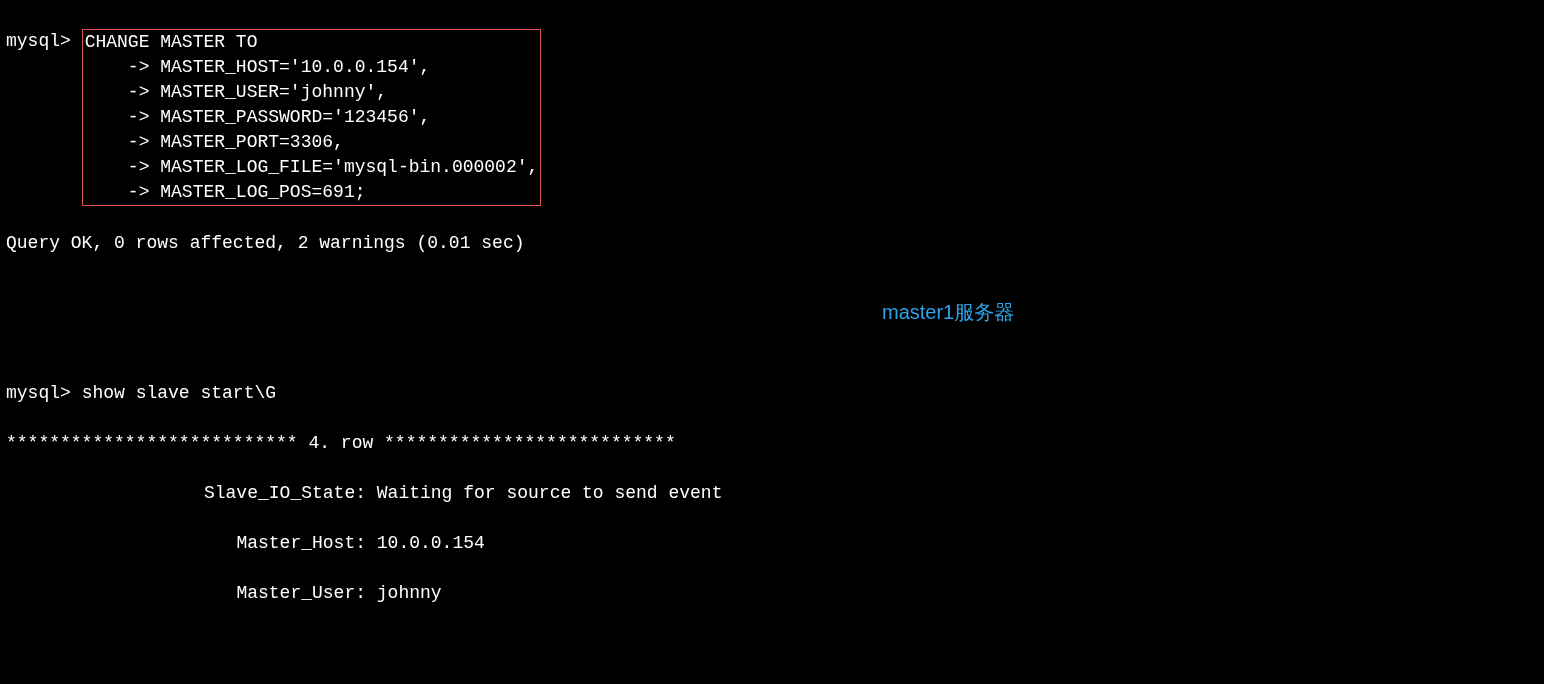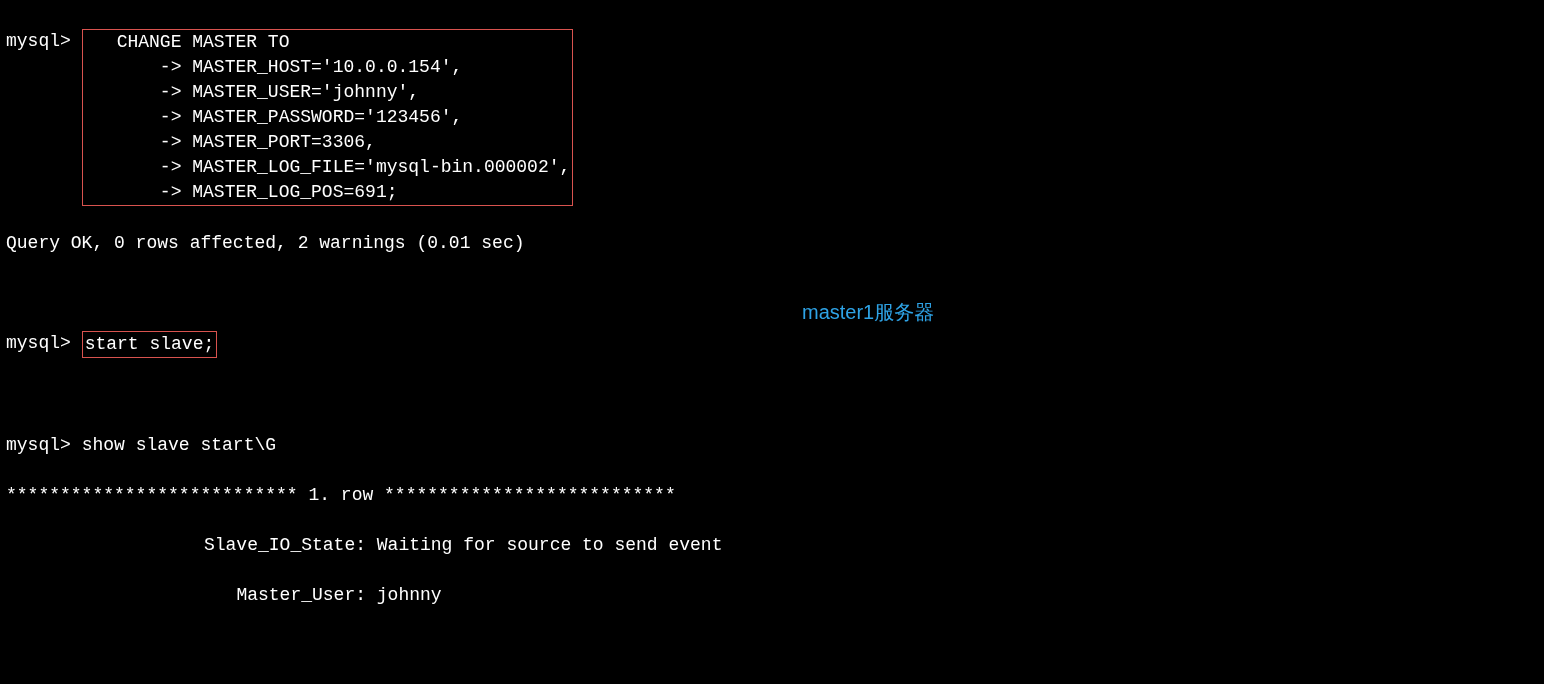--- a/index.html
+++ b/index.html
@@ -23,21 +23,20 @@
     display: block;
   }
   .box {
     display: inline-block;
     border: 1px solid #d9534f;
     padding: 0 2px;
     vertical-align: top;
   }
   .box-inner {
     display: block;
-    margin-left: 32px;
   }
   .annotation {
     position: absolute;
     color: #2ea3e6;
     font-family: "Microsoft YaHei", sans-serif;
     font-size: 20px;
   }
   .status-key {
     display: inline-block;
     width: 360px;
@@ -47,31 +46,31 @@
     display: inline-block;
   }
 </style>
 </head>
 <body>
 
 <div class="terminal">
 <span class="line"><span>mysql&gt;</span> <span class="box"><span class="box-inner">CHANGE MASTER TO</span><span class="box-inner"><span>    -&gt;</span> <span>MASTER_HOST='10.0.0.154',</span></span><span class="box-inner"><span>    -&gt;</span> <span>MASTER_USER='johnny',</span></span><span class="box-inner"><span>    -&gt;</span> <span>MASTER_PASSWORD='123456',</span></span><span class="box-inner"><span>    -&gt;</span> <span>MASTER_PORT=3306,</span></span><span class="box-inner"><span>    -&gt;</span> <span>MASTER_LOG_FILE='mysql-bin.000002',</span></span><span class="box-inner"><span>    -&gt;</span> <span>MASTER_LOG_POS=691;</span></span></span></span>
 <span class="line">Query OK, 0 rows affected, 2 warnings (0.01 sec)</span>
 <span class="line"> </span>
-<span class="line"><span>mysql&gt;</span> <span class="box">start slave;</span></span>
 <span class="line"> </span>
 <span class="line"><span>mysql&gt;</span> <span>show slave start\G</span></span>
-<span class="line">*************************** 1. row ***************************</span>
+<span class="line">*************************** 4. row ***************************</span>
 <span class="line"><span class="status-key">Slave_IO_State:</span> <span class="status-val">Waiting for source to send event</span></span>
+<span class="line"><span class="status-key">Master_Host:</span> <span class="status-val">10.0.0.154</span></span>
 <span class="line"><span class="status-key">Master_User:</span> <span class="status-val">johnny</span></span>
 
 
 
 
 
 
 
 
 
 
 </div>
 
-<div class="annotation" style="left:802px; top:300px;">master1服务器</div>
+<div class="annotation" style="left:882px; top:300px;">master1服务器</div>
 
 </body></html>

